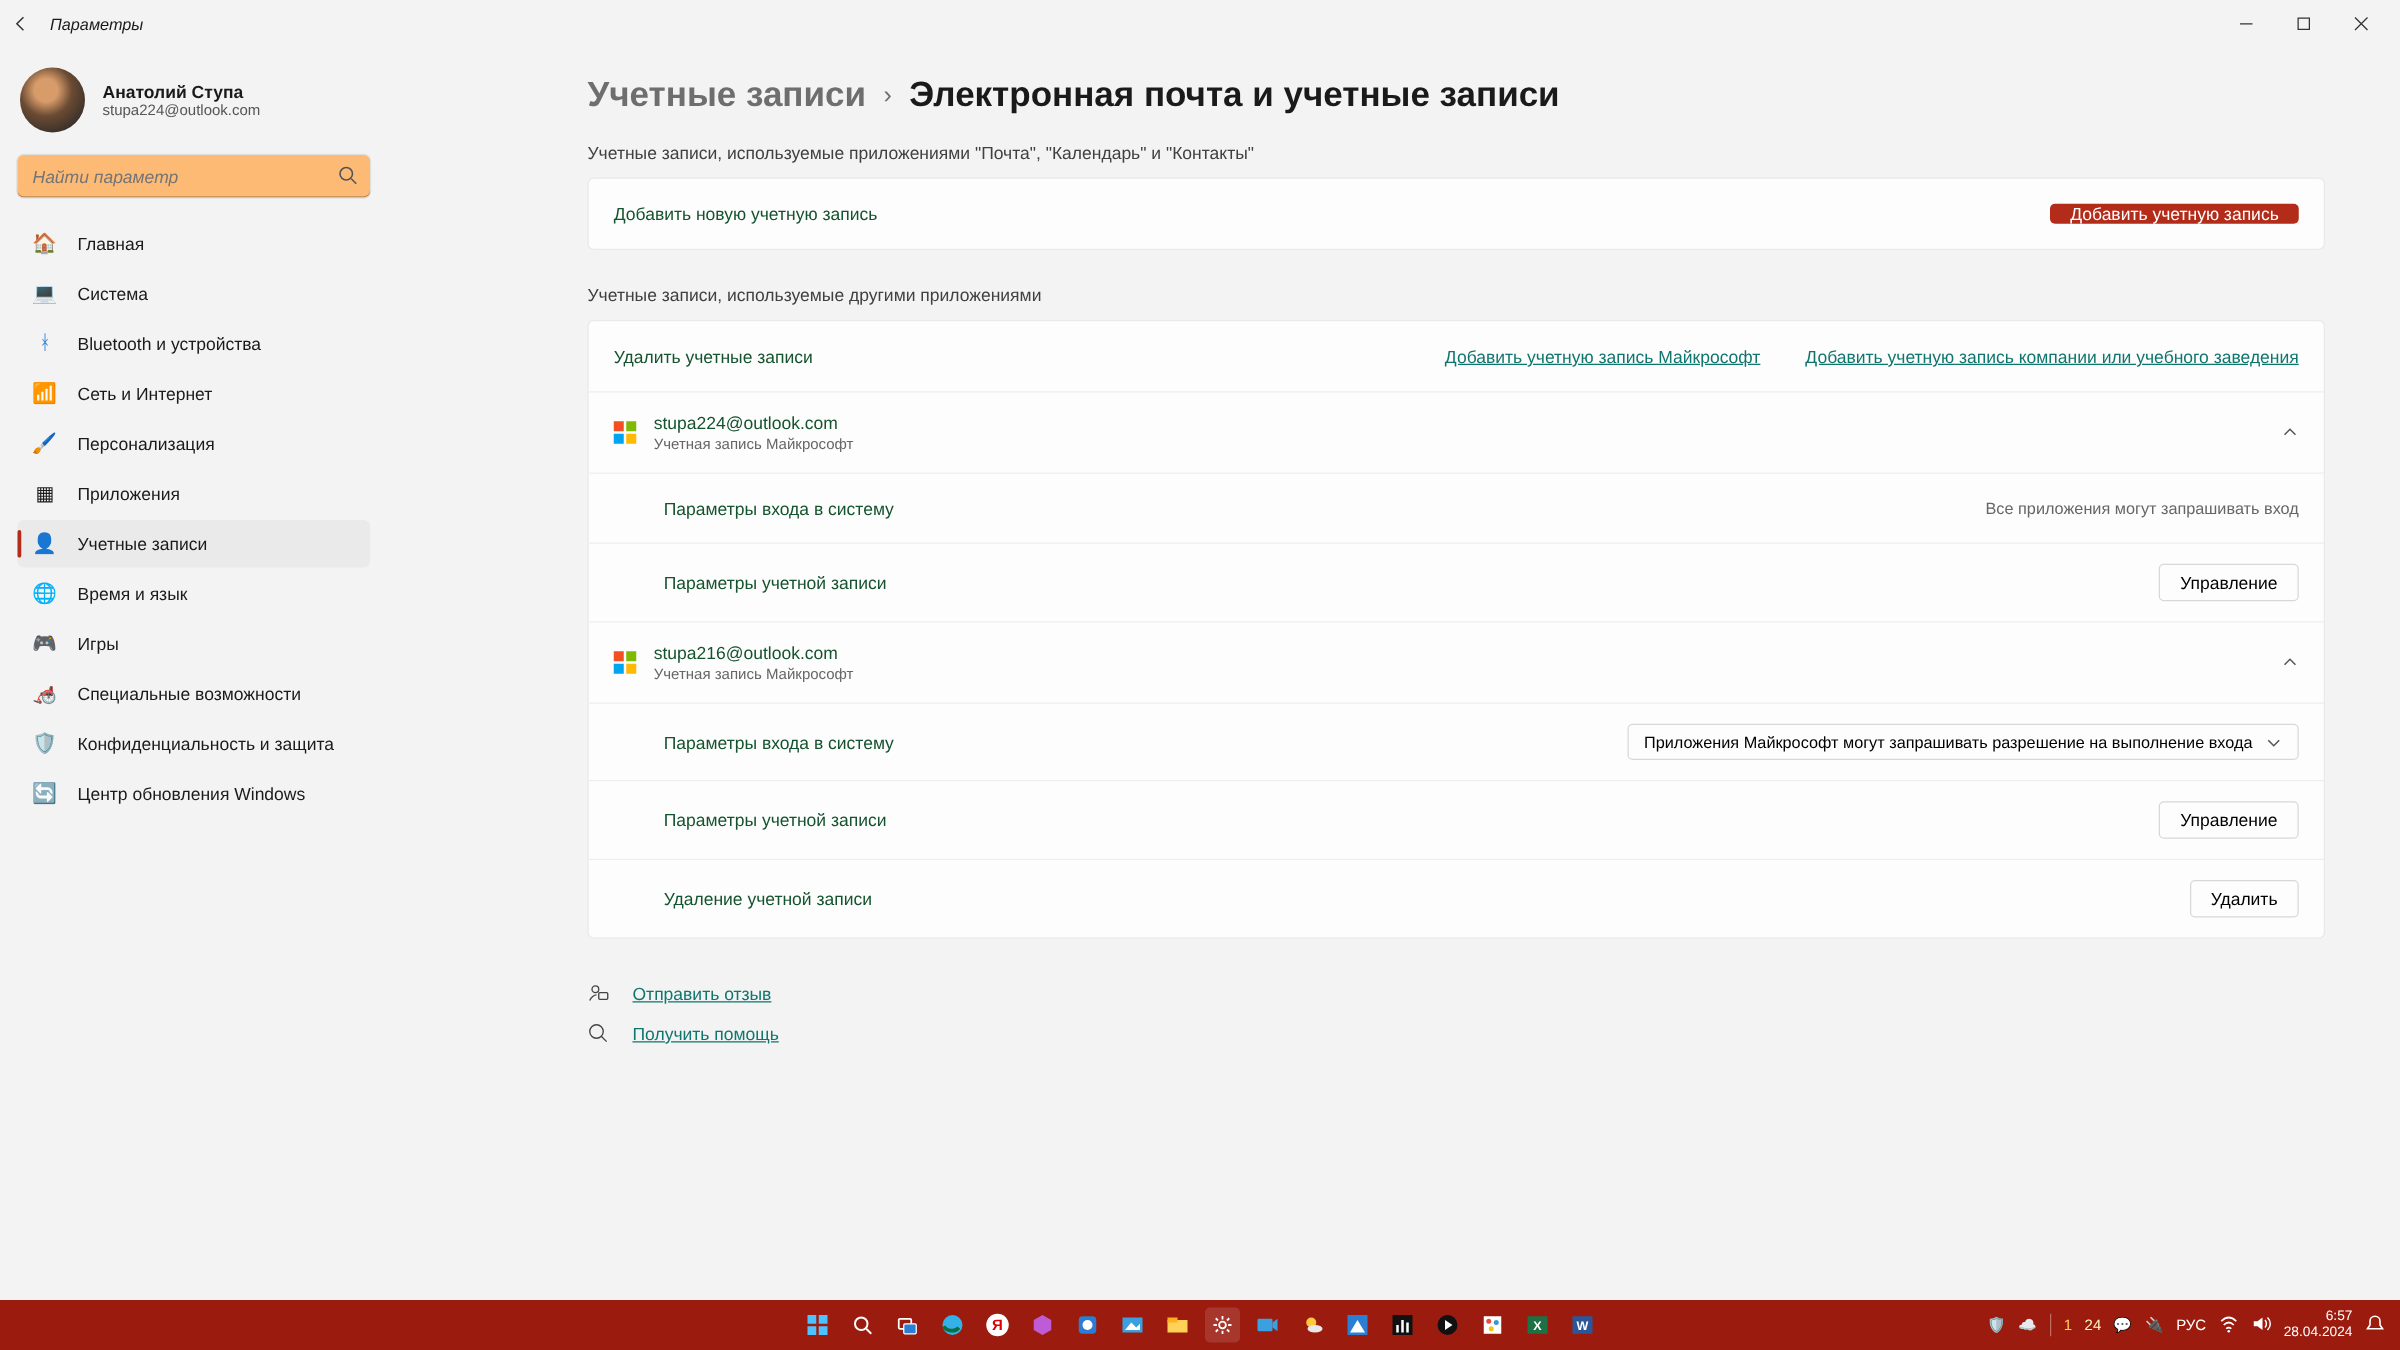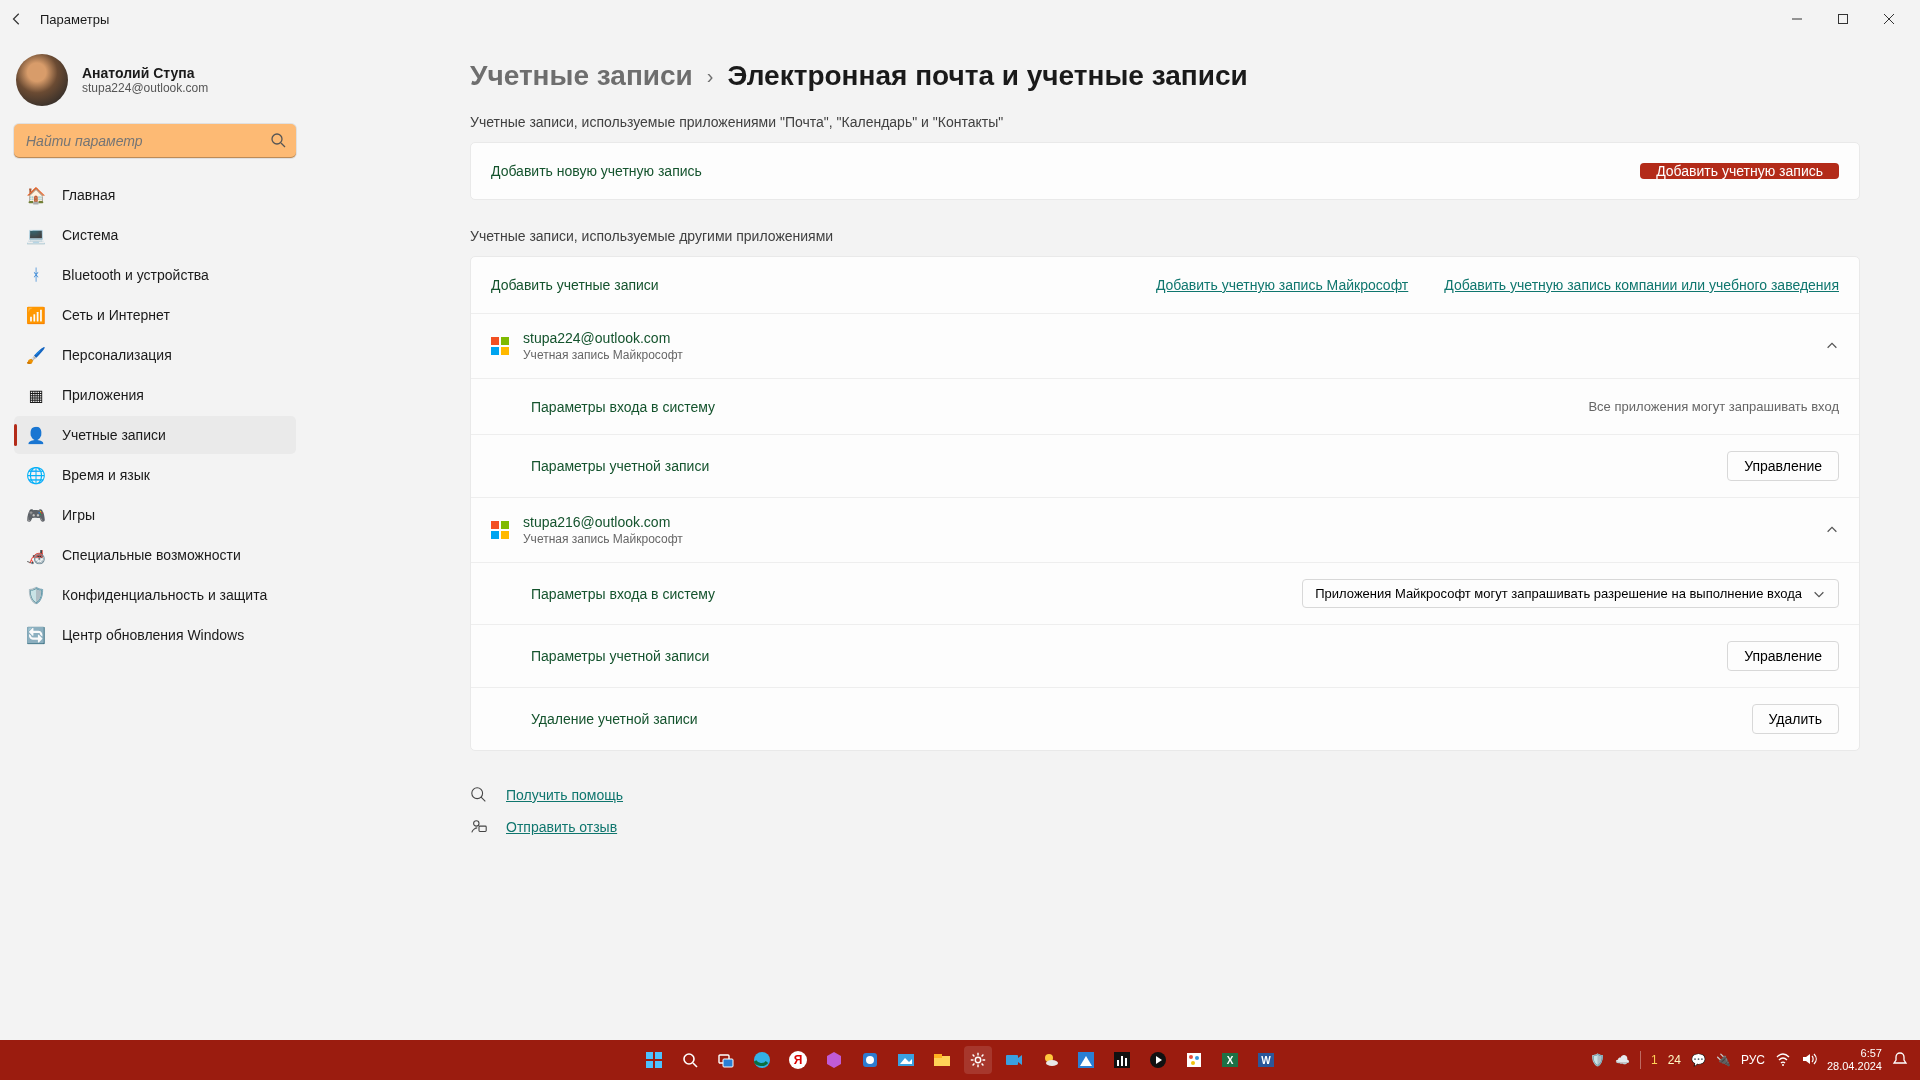--- a/index.html
+++ b/index.html
@@ -1,21 +1,21 @@
 <!DOCTYPE html>
 <html><head>
 <meta charset="utf-8">
 <style>
   * { box-sizing: border-box; margin: 0; padding: 0; font-family: 'Segoe UI', Tahoma, sans-serif; }
   html, body { width: 1920px; height: 1080px; overflow: hidden; background: #f3f3f3; }
   .window { width: 1920px; height: 1040px; background: #f3f3f3; display: flex; flex-direction: column; }
   .titlebar { height: 38px; display: flex; align-items: center; padding: 0 8px; }
   .titlebar-left { display: flex; align-items: center; gap: 14px; }
   .back-btn { width: 18px; height: 18px; display:flex; align-items:center; justify-content:center; cursor:pointer; }
-  .titlebar-title { font-size: 13px; color: #1a1a1a; }
+  .titlebar-title { font-size: 13px; color: #1a1a1a; font-style: italic; }
   .titlebar-ctrls { margin-left: auto; display: flex; }
   .titlebar-ctrl { width: 46px; height: 30px; display:flex; align-items:center; justify-content:center; cursor:pointer; }
   .body { display: flex; flex: 1; min-height: 0; }
   .sidebar { width: 310px; padding: 10px 14px 0 14px; }
   .profile { display: flex; align-items: center; gap: 14px; padding: 6px 2px 18px 2px; }
   .avatar { width: 52px; height: 52px; border-radius: 50%; background: radial-gradient(circle at 40% 35%, #d89c6a 20%, #6b4b33 45%, #2d2a28 85%); }
   .profile-name { font-size: 14px; font-weight: 600; color: #1a1a1a; }
   .profile-email { font-size: 12px; color: #555; }
   .search { position: relative; margin-bottom: 18px; }
   .search input { width: 100%; height: 34px; border: none; border-radius: 5px; background: #fdba74; padding: 0 34px 0 12px; font-size: 14px; box-shadow: inset 0 -1px 0 rgba(0,0,0,.25), 0 0 0 1px rgba(0,0,0,.08); font-style: italic; }
@@ -174,21 +174,21 @@
           <span class="row-label">Добавить новую учетную запись</span>
           <div class="row-right">
             <button class="btn-primary">Добавить учетную запись</button>
           </div>
         </div>
       </div>
 
       <div class="section-title">Учетные записи, используемые другими приложениями</div>
       <div class="card">
         <div class="row">
-          <span class="row-label">Добавить учетные записи</span>
+          <span class="row-label">Удалить учетные записи</span>
           <div class="row-right" style="gap:36px;">
             <span class="link">Добавить учетную запись Майкрософт</span>
             <span class="link">Добавить учетную запись компании или учебного заведения</span>
           </div>
         </div>
 
         <div class="row">
           <div class="ms-logo">
               <span></span>
               <span></span>
@@ -254,38 +254,38 @@
         </div>
         <div class="row subrow">
           <span class="row-label">Удаление учетной записи</span>
           <div class="row-right">
               <button class="btn-sec">Удалить</button>
             </div>
         </div>
       </div>
 
       <div class="footer-links">
-        <div class="flink">
-          <span class="flink-icon">
-            <svg width="18" height="18" viewBox="0 0 20 20">
-                <circle cx="8" cy="8" r="6" fill="none" stroke="#444" stroke-width="1.2"></circle>
-                <line x1="12" y1="12" x2="17" y2="17" stroke="#444" stroke-width="1.2"></line>
-              </svg>
-          </span>
-          <span class="link">Получить помощь</span>
-        </div>
         <div class="flink">
           <span class="flink-icon">
             <svg width="18" height="18" viewBox="0 0 20 20">
                 <circle cx="7" cy="6" r="3" fill="none" stroke="#444" stroke-width="1.2"></circle>
                 <path d="M2 16c1-3 4-5 6-5" fill="none" stroke="#444" stroke-width="1.2"></path>
                 <rect x="10" y="9" width="8" height="6" rx="1" fill="none" stroke="#444" stroke-width="1.2"></rect>
               </svg>
           </span>
           <span class="link">Отправить отзыв</span>
+        </div>
+        <div class="flink">
+          <span class="flink-icon">
+            <svg width="18" height="18" viewBox="0 0 20 20">
+                <circle cx="8" cy="8" r="6" fill="none" stroke="#444" stroke-width="1.2"></circle>
+                <line x1="12" y1="12" x2="17" y2="17" stroke="#444" stroke-width="1.2"></line>
+              </svg>
+          </span>
+          <span class="link">Получить помощь</span>
         </div>
       </div>
     </div>
   </div>
 </div>
 
 <div class="taskbar">
   <div class="task-center">
     <div class="task-icon">
         <svg width="20" height="20" viewBox="0 0 20 20">

